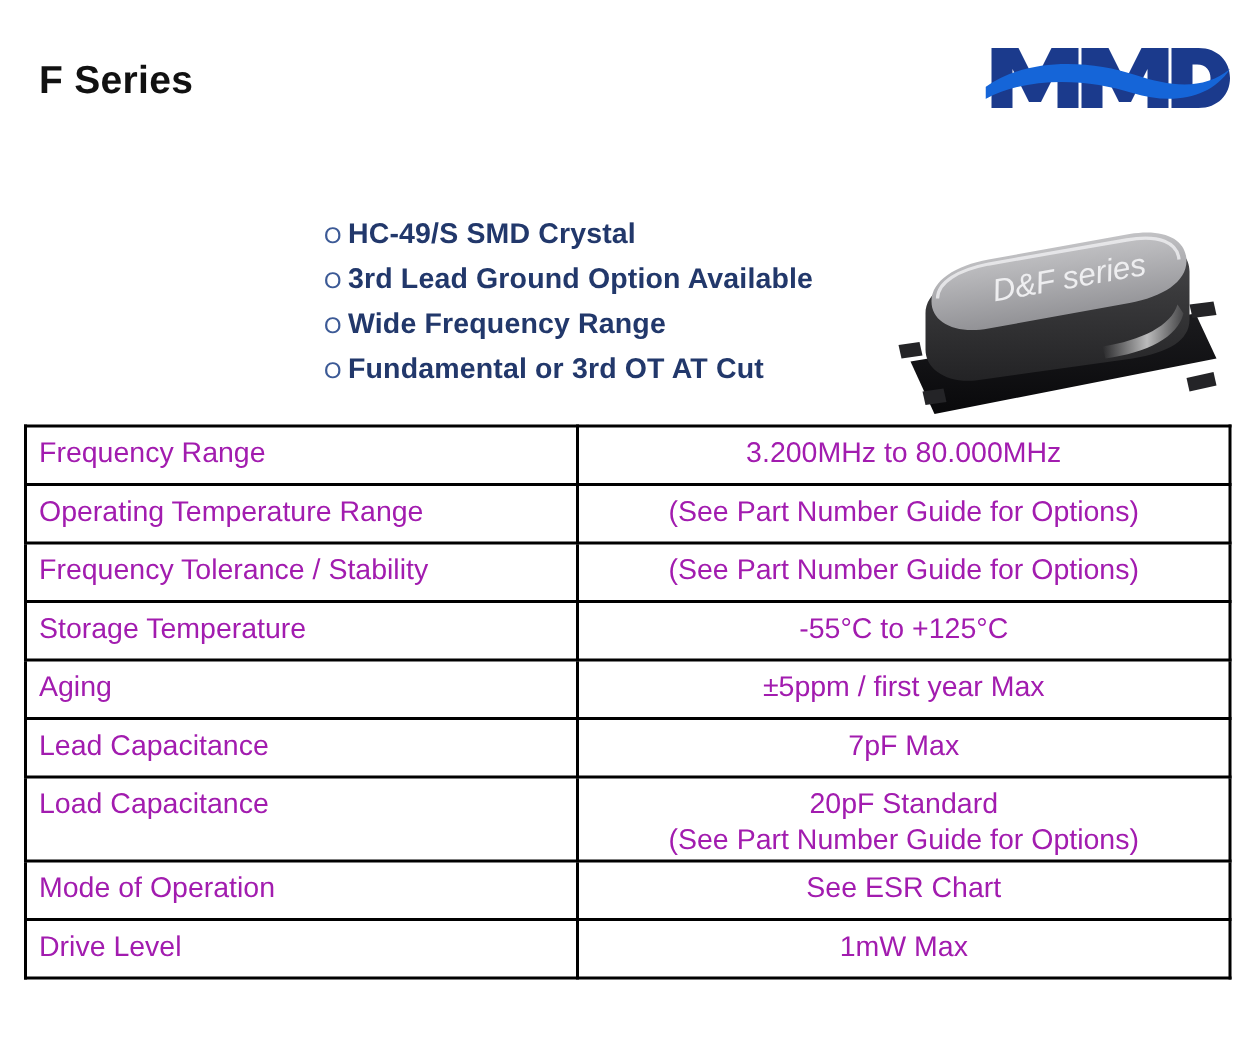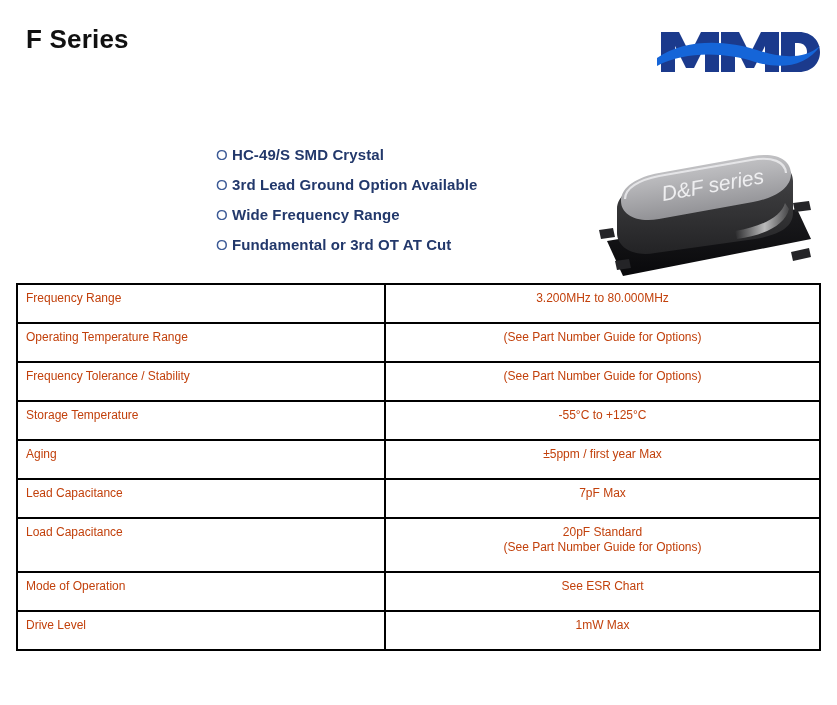--- a/index.html
+++ b/index.html
@@ -14,21 +14,21 @@
     position: relative;
     overflow: hidden;
     font-family: "Liberation Sans", sans-serif;
     color: #1a1a1a;
   }
 
   
   .page-title {
     position: absolute;
     left: 26px;
-    top: 24px;
+    top: 38px;
     font-size: 26px;
     font-weight: bold;
     letter-spacing: 0.2px;
     color: #111111;
     white-space: nowrap;
   }
 
   .logo {
     position: absolute;
     left: 657px;
@@ -52,21 +52,21 @@
     white-space: nowrap;
   }
   .feature-marker {
     font-size: 15px;
     font-weight: normal;
     color: #3c5a96;
     width: 16px;
     flex: 0 0 16px;
   }
   .feature-text {
-    font-size: 15px;
+    font-size: 19px;
     font-weight: bold;
     color: #22386b;
     letter-spacing: 0.1px;
   }
 
   
   .product-photo {
     position: absolute;
     left: 585px;
     top: 135px;
@@ -80,22 +80,22 @@
     position: absolute;
     left: 16px;
     top: 283px;
     width: 805px;
     border-collapse: collapse;
     table-layout: fixed;
   }
   .spec-table td {
     border: 2px solid #000000;
     padding: 0 8px;
-    font-size: 12px;
-    color: #c2410c;
+    font-size: 19px;
+    color: #a21caf;
     vertical-align: top;
     line-height: 1.25;
   }
   .spec-table td.param {
     width: 350px;
     text-align: left;
     padding-top: 6px;
   }
   .spec-table td.value {
     text-align: center;

